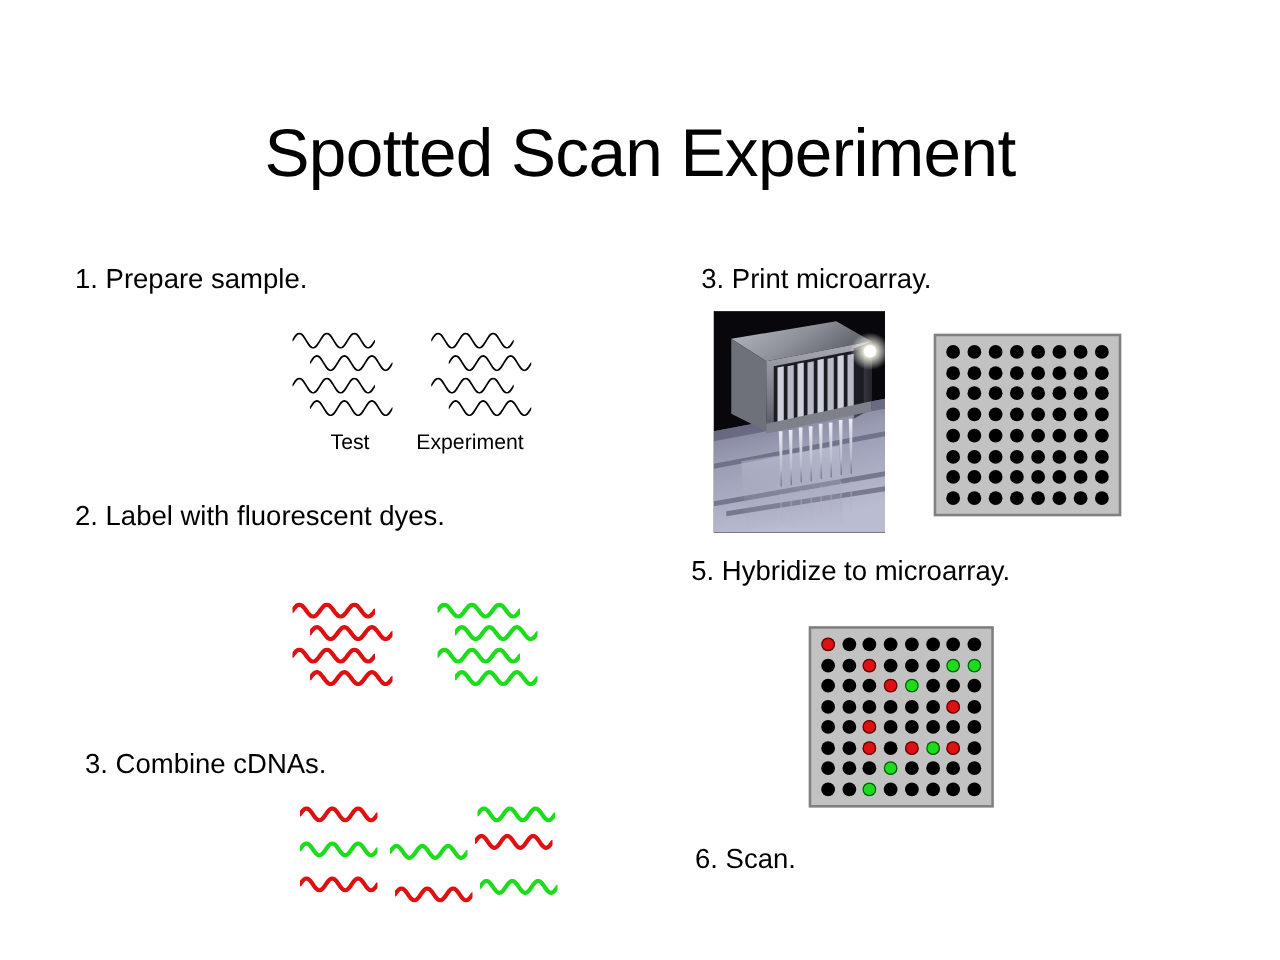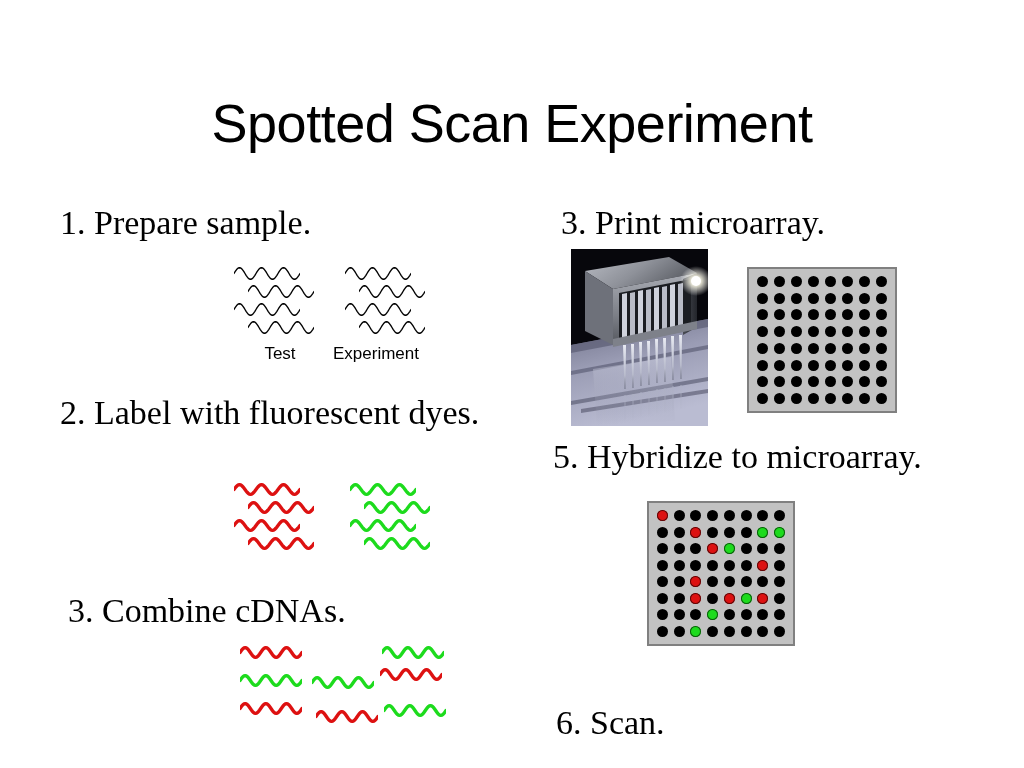--- a/index.html
+++ b/index.html
@@ -27,31 +27,30 @@
     font-size: 54px;
     font-weight: normal;
     letter-spacing: -0.5px;
     line-height: 62px;
     white-space: nowrap;
   }
 
   
   .step-heading {
     position: absolute;
-    font-size: 34px;
+    font-size: 22px;
     line-height: 30px;
     white-space: nowrap;
-    font-family: Liberation Serif, serif;
   }
   #step1-heading { left: 60px;  top: 208px; }
   #step2-heading { left: 60px;  top: 398px; }
   #step3-heading { left: 68px;  top: 596px; }
   #step4-heading { left: 561px; top: 208px; }
   #step5-heading { left: 553px; top: 442px; }
-  #step6-heading { left: 556px; top: 708px; }
+  #step6-heading { left: 556px; top: 672px; }
 
   
   .strand-group {
     position: absolute;
   }
   .strand {
     position: absolute;
     display: block;
   }
 

